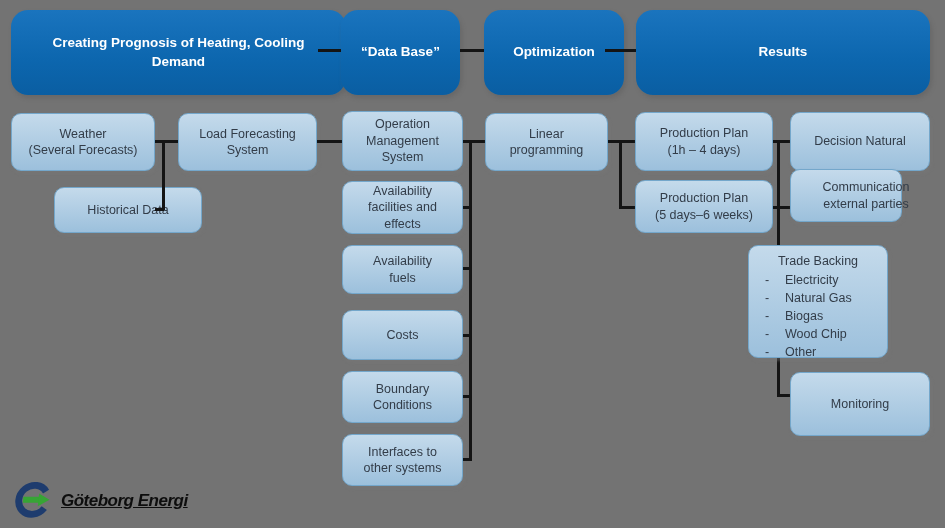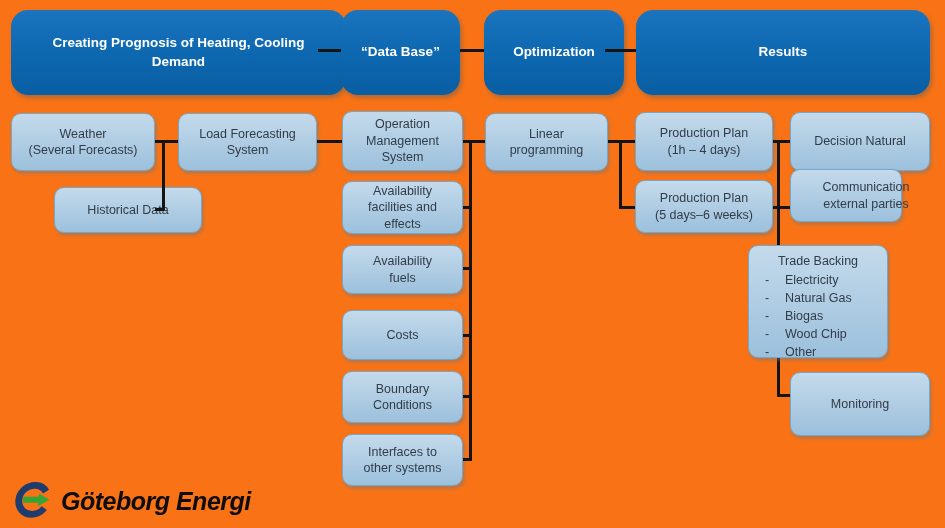--- a/index.html
+++ b/index.html
@@ -1,17 +1,17 @@
 <!DOCTYPE html>
 <html style="--header-fill-top: #1a74be; --header-fill: #0c66ae; --header-fill-bottom: #0a5ea2; --header-text: #ffffff; --box-fill-top: #c4daeb; --box-fill-bottom: #9cc0dc; --box-border: #74a7cb; --box-text: #323c48; --connector: #141414; --logo-blue: #1e3c6e; --logo-green: #37a535; --logo-text: #0d0d0d;"><head>
 <meta charset="utf-8">
 <style>
   html,body{margin:0;padding:0;background:#ffffff;}
   .stage{
-    position:relative;width:945px;height:528px;background:#f97316;overflow:hidden;
+    position:relative;width:945px;height:528px;background:#737373;overflow:hidden;
     font-family:"Liberation Sans","DejaVu Sans",sans-serif;
   }
   .hdr{
     position:absolute;
     background:linear-gradient(180deg,var(--header-fill-top,#1a74be) 0%,var(--header-fill,#0c66ae) 60%,var(--header-fill-bottom,#0a5ea2) 100%);
     border-radius:17px;
     color:var(--header-text,#ffffff);
     font-weight:bold;font-size:13.5px;line-height:1.35;
     display:flex;align-items:center;justify-content:center;text-align:center;
     white-space:pre-line;
@@ -29,22 +29,22 @@
     box-shadow:1.5px 2.5px 3px rgba(120,120,120,.45);
   }
   .box.tb{flex-direction:column;justify-content:flex-start;padding:7px 6px 4px 6px;}
   .tb-title{width:100%;text-align:center;margin-bottom:1px;}
   .tb-list{width:100%;text-align:left;padding-left:8px;box-sizing:border-box;}
   .list-row{display:flex;line-height:1.44;}
   .list-row .bullet{width:20px;flex:0 0 20px;text-align:left;padding-left:2px;}
   .line{position:absolute;background:var(--connector,#141414);}
   .logo{position:absolute;left:10px;top:478px;display:flex;align-items:center;gap:5px;}
   .logo-text{
-    font-size:25px;font-weight:bold;font-style:italic;
-    color:var(--logo-text,#0d0d0d);letter-spacing:-0.5px;
+    font-size:17px;font-weight:bold;font-style:italic;
+    color:var(--logo-text,#0d0d0d);letter-spacing:-0.5px;text-decoration:underline;
   }
 </style>
 </head>
 <body>
 
 <div class="stage">
 
   <div class="hdr" style="left:11px;top:10px;width:307px;height:85px;padding:0 14px;">Creating Prognosis of Heating, Cooling
 Demand</div>
   <div class="hdr" style="left:341px;top:10px;width:119px;height:85px;">“Data Base”</div>

